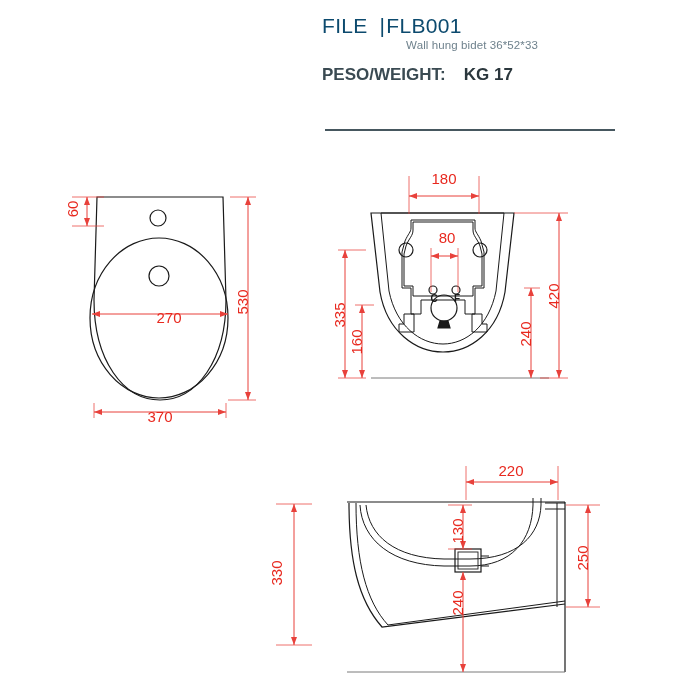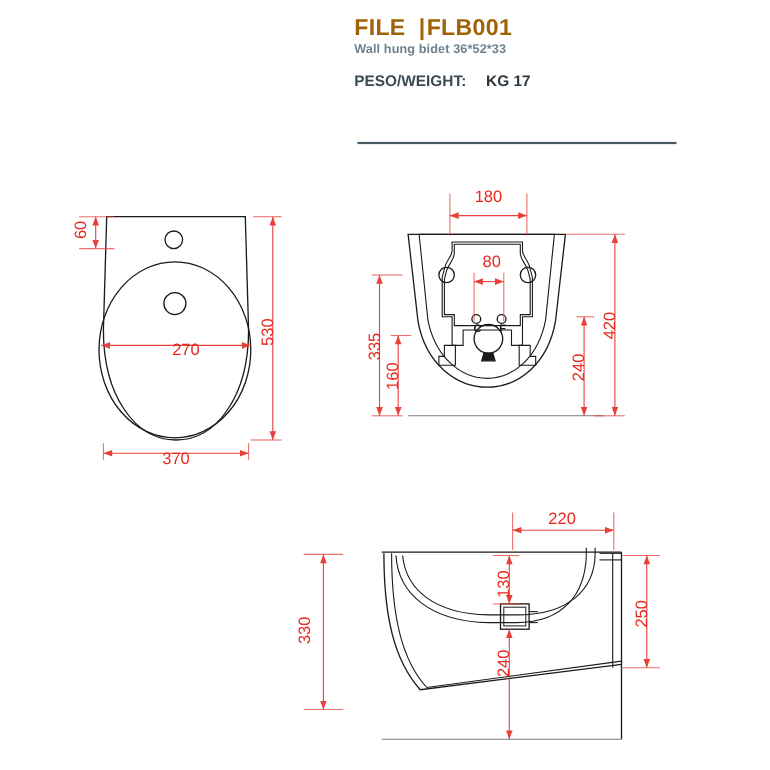--- a/index.html
+++ b/index.html
@@ -24,44 +24,45 @@
 
   
   .header {
     position: absolute;
     left: 322px;
     top: 14px;
     width: 300px;
   }
   .title-row {
     font-size: 21px;
-    font-weight: bold;
-    color: #a16207;
+    font-weight: normal;
+    color: #0c4a6e;
     letter-spacing: 0.3px;
     white-space: nowrap;
   }
   .title-row .file-word { margin-right: 12px; }
   .title-row .pipe { margin-right: 1px; }
   .subtitle-it {
     font-size: 11.5px;
     color: #3c4a51;
     margin-top: 5px;
     font-weight: bold;
     letter-spacing: 0.1px;
   }
   .subtitle-en {
     font-size: 11.5px;
     color: #6f828d;
     margin-top: 1px;
-    font-weight: bold;
+    font-weight: normal;
     letter-spacing: 0.1px;
+    text-align: center;
   }
   .weight-row {
     margin-top: 14px;
-    font-size: 14px;
+    font-size: 17px;
     font-weight: bold;
     color: #3a4a52;
     white-space: nowrap;
   }
   .weight-row .weight-value { margin-left: 18px; color: #2b373d; }
   .rule {
     position: absolute;
     left: 325px;
     top: 129px;
     width: 290px;

